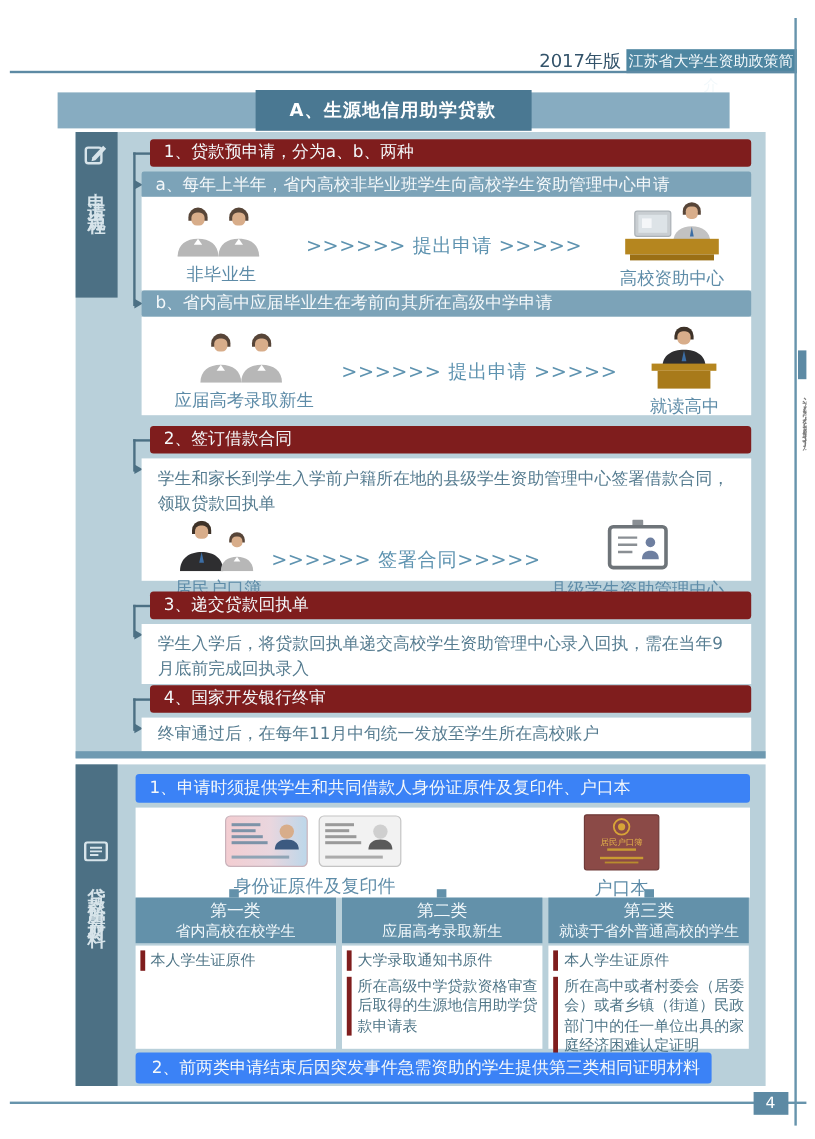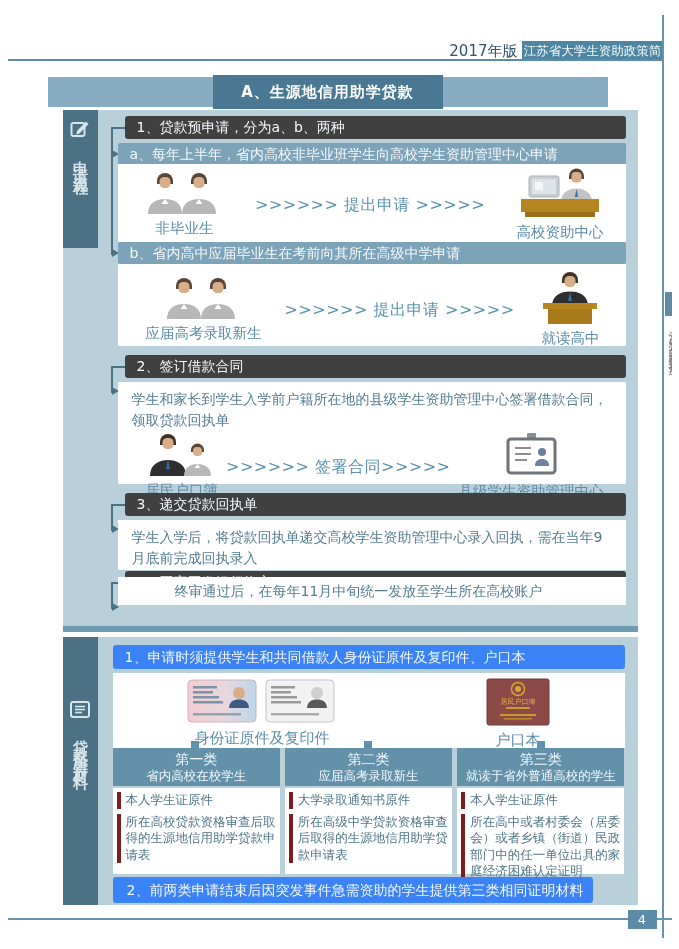--- a/index.html
+++ b/index.html
@@ -32,21 +32,21 @@
   .block-bottom-strip { position:absolute; left:0; bottom:0; width:100%; height:6px; background:#6f9ab1; }
 
   .side-rail { position:absolute; left:0; top:0; width:35px; background:#4c7084;
                display:flex; flex-direction:column; align-items:center; }
   .rail1 { height:138px; padding-top:9px; }
   .rail2 { height:268px; padding-top:64px; }
   .rail-label { writing-mode:vertical-rl; text-orientation:upright; color:#d7e4ea;
                 font-size:15px; font-weight:bold; letter-spacing:7px; margin-top:6px; }
 
   .bar { position:absolute; color:#f4f8fa; font-size:14px; border-radius:3px; padding-left:12px; white-space:nowrap; overflow:hidden; }
-  .bar-step { background:#404040; left:62px; width:501px; height:23px; line-height:23px; }
+  .bar-step { background:#7f1d1d; left:62px; width:501px; height:23px; line-height:23px; }
   .bar-sub  { background:#7ca3b8; left:55px; width:508px; height:22px; line-height:22px; border-radius:2px; }
   .bar-note { background:#3b82f6; }
 
   .whitebox { position:absolute; left:55px; width:508px; background:#fff; }
 
   .figrow { display:flex; justify-content:space-between; align-items:center; padding:4px 22px 2px 28px; }
   .figure { display:flex; flex-direction:column; align-items:center; gap:1px; }
   .fig-label { color:#5e8ca8; font-size:14.5px; white-space:nowrap; }
   .arrow-text { color:#5e93b0; font-size:16px; letter-spacing:0.5px; white-space:nowrap; }
   .body-text { color:#567c90; font-size:14px; line-height:1.5; padding:7px 14px 0 14px; }
@@ -219,21 +219,21 @@
         </div>
       </div>
     </div>
 
     <div class="bar bar-step" style="top:383px;">3、递交贷款回执单</div>
     <div class="whitebox" style="top:410px; height:50px;">
       <div class="body-text">学生入学后，将贷款回执单递交高校学生资助管理中心录入回执，需在当年9月底前完成回执录入</div>
     </div>
 
     <div class="bar bar-step" style="top:461px;">4、国家开发银行终审</div>
-    <div class="whitebox" style="top:467px; height:28px;padding-left:43px;">
+    <div class="whitebox" style="top:488px; height:28px;">
       <div class="body-text" style="padding-top:4px;">终审通过后，在每年11月中旬统一发放至学生所在高校账户</div>
     </div>
 
     <div class="block-bottom-strip"></div>
   </div>
 
   <div class="block block2">
     <div class="side-rail rail2">
       <span>
         <svg width="20" height="17" viewBox="0 0 20 17">
@@ -310,21 +310,20 @@
         <div class="n">第二类</div>
         <div class="s">应届高考录取新生</div>
       </div>
       <div class="cat-head">
         <div class="n">第三类</div>
         <div class="s">就读于省外普通高校的学生</div>
       </div>
 
       <div class="cat-cell" style="margin-top:2px;">
         <div class="cell-item">本人学生证原件</div>
-        <div class="cell-item">所在高校贷款资格审查后取得的生源地信用助学贷款申请表</div>
       </div>
       <div class="cat-cell" style="margin-top:2px;">
         <div class="cell-item">大学录取通知书原件</div>
         <div class="cell-item">所在高级中学贷款资格审查后取得的生源地信用助学贷款申请表</div>
       </div>
       <div class="cat-cell" style="margin-top:2px;">
         <div class="cell-item">本人学生证原件</div>
         <div class="cell-item">所在高中或者村委会（居委会）或者乡镇（街道）民政部门中的任一单位出具的家庭经济困难认定证明</div>
       </div>
     </div>

